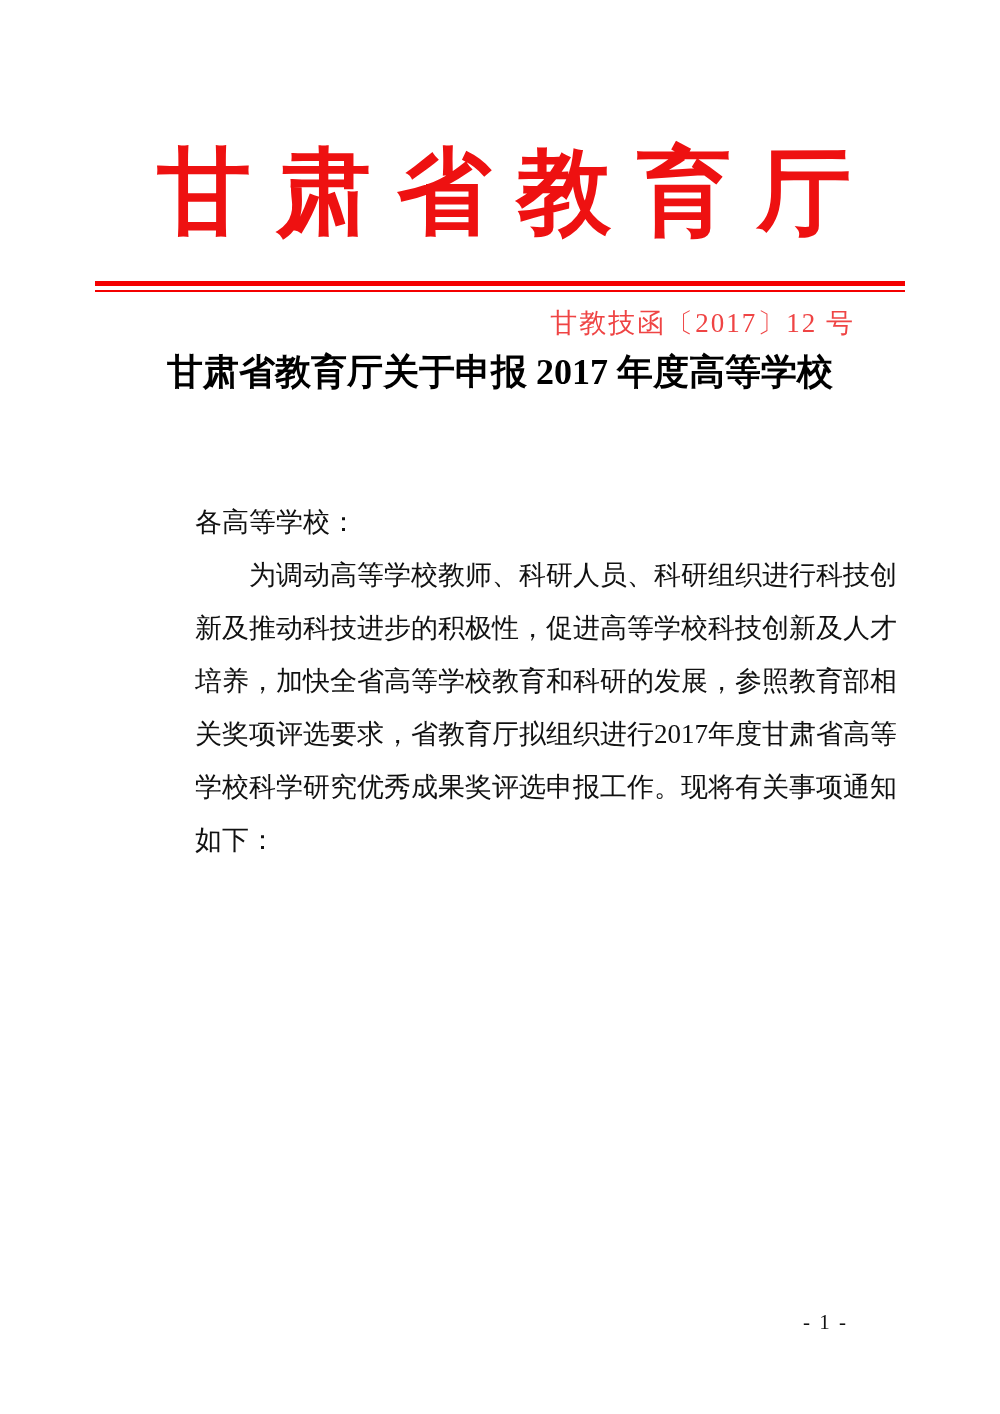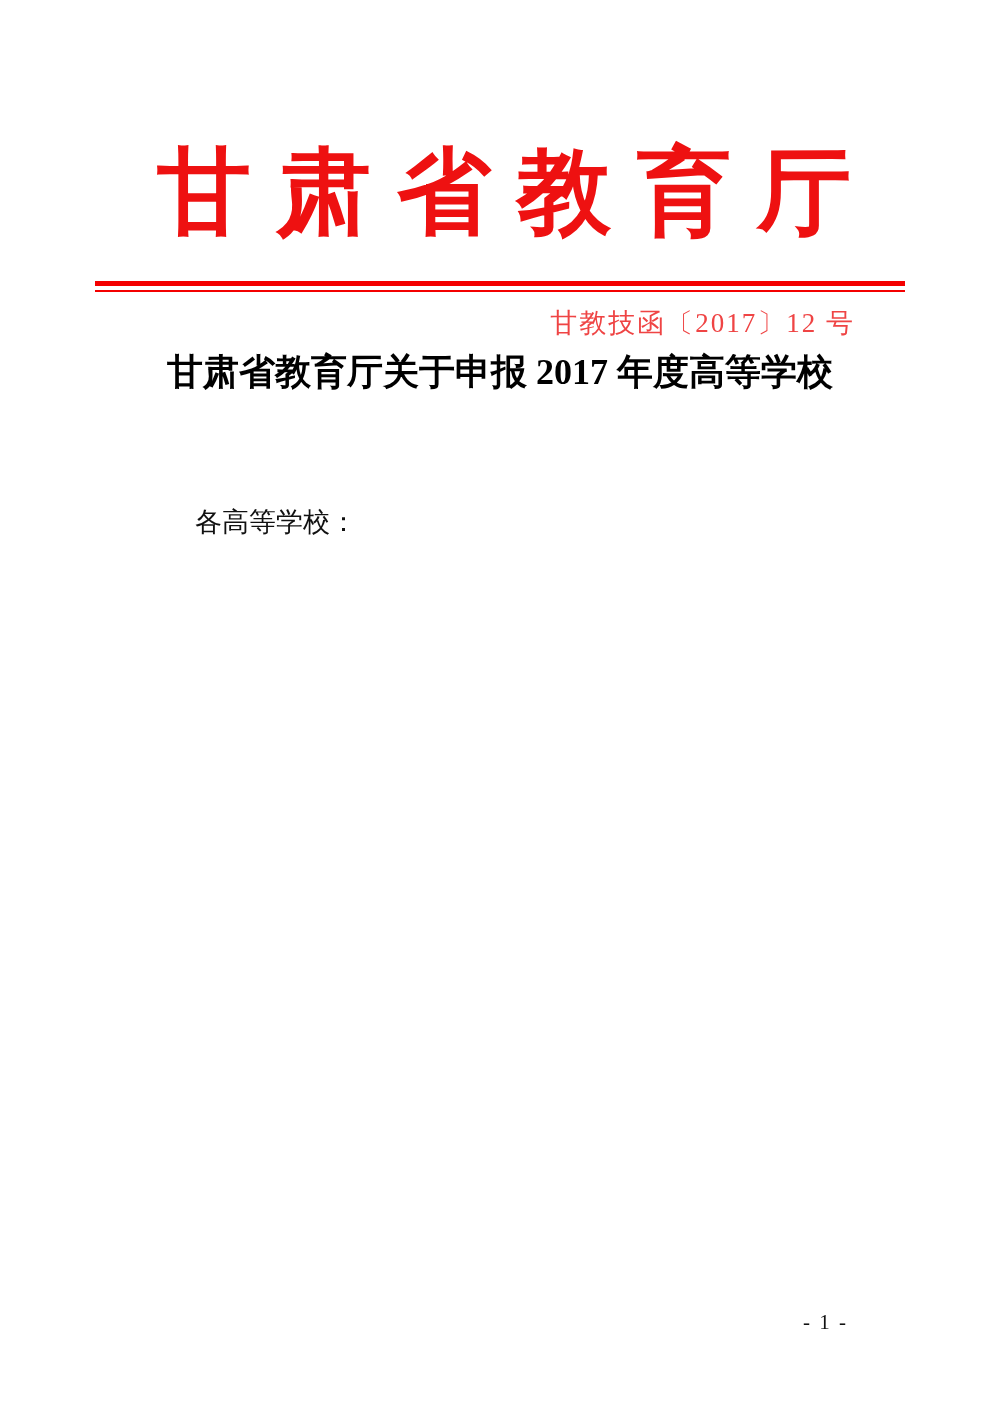--- a/index.html
+++ b/index.html
@@ -106,17 +106,18 @@
   </div>
 
   <div class="doc-number">甘教技函〔2017〕12 号</div>
 
   <div class="notice-title">
     <div>甘肃省教育厅关于申报 2017 年度高等学校</div>
   </div>
 
   <div class="doc-body">
     <p>各高等学校：</p>
+    <p class="indent">为调动高等学校教师、科研人员、科研组织进行科技创新及推动科技进步的积极性，促进高等学校科技创新及人才培养，加快全省高等学校教育和科研的发展，参照教育部相关奖项评选要求，省教育厅拟组织进行2017年度甘肃省高等学校科学研究优秀成果奖评选申报工作。现将有关事项通知如下：</p>
   </div>
 
   <div class="page-number">- 1 -</div>
 
 </div>
 
 </body></html>

